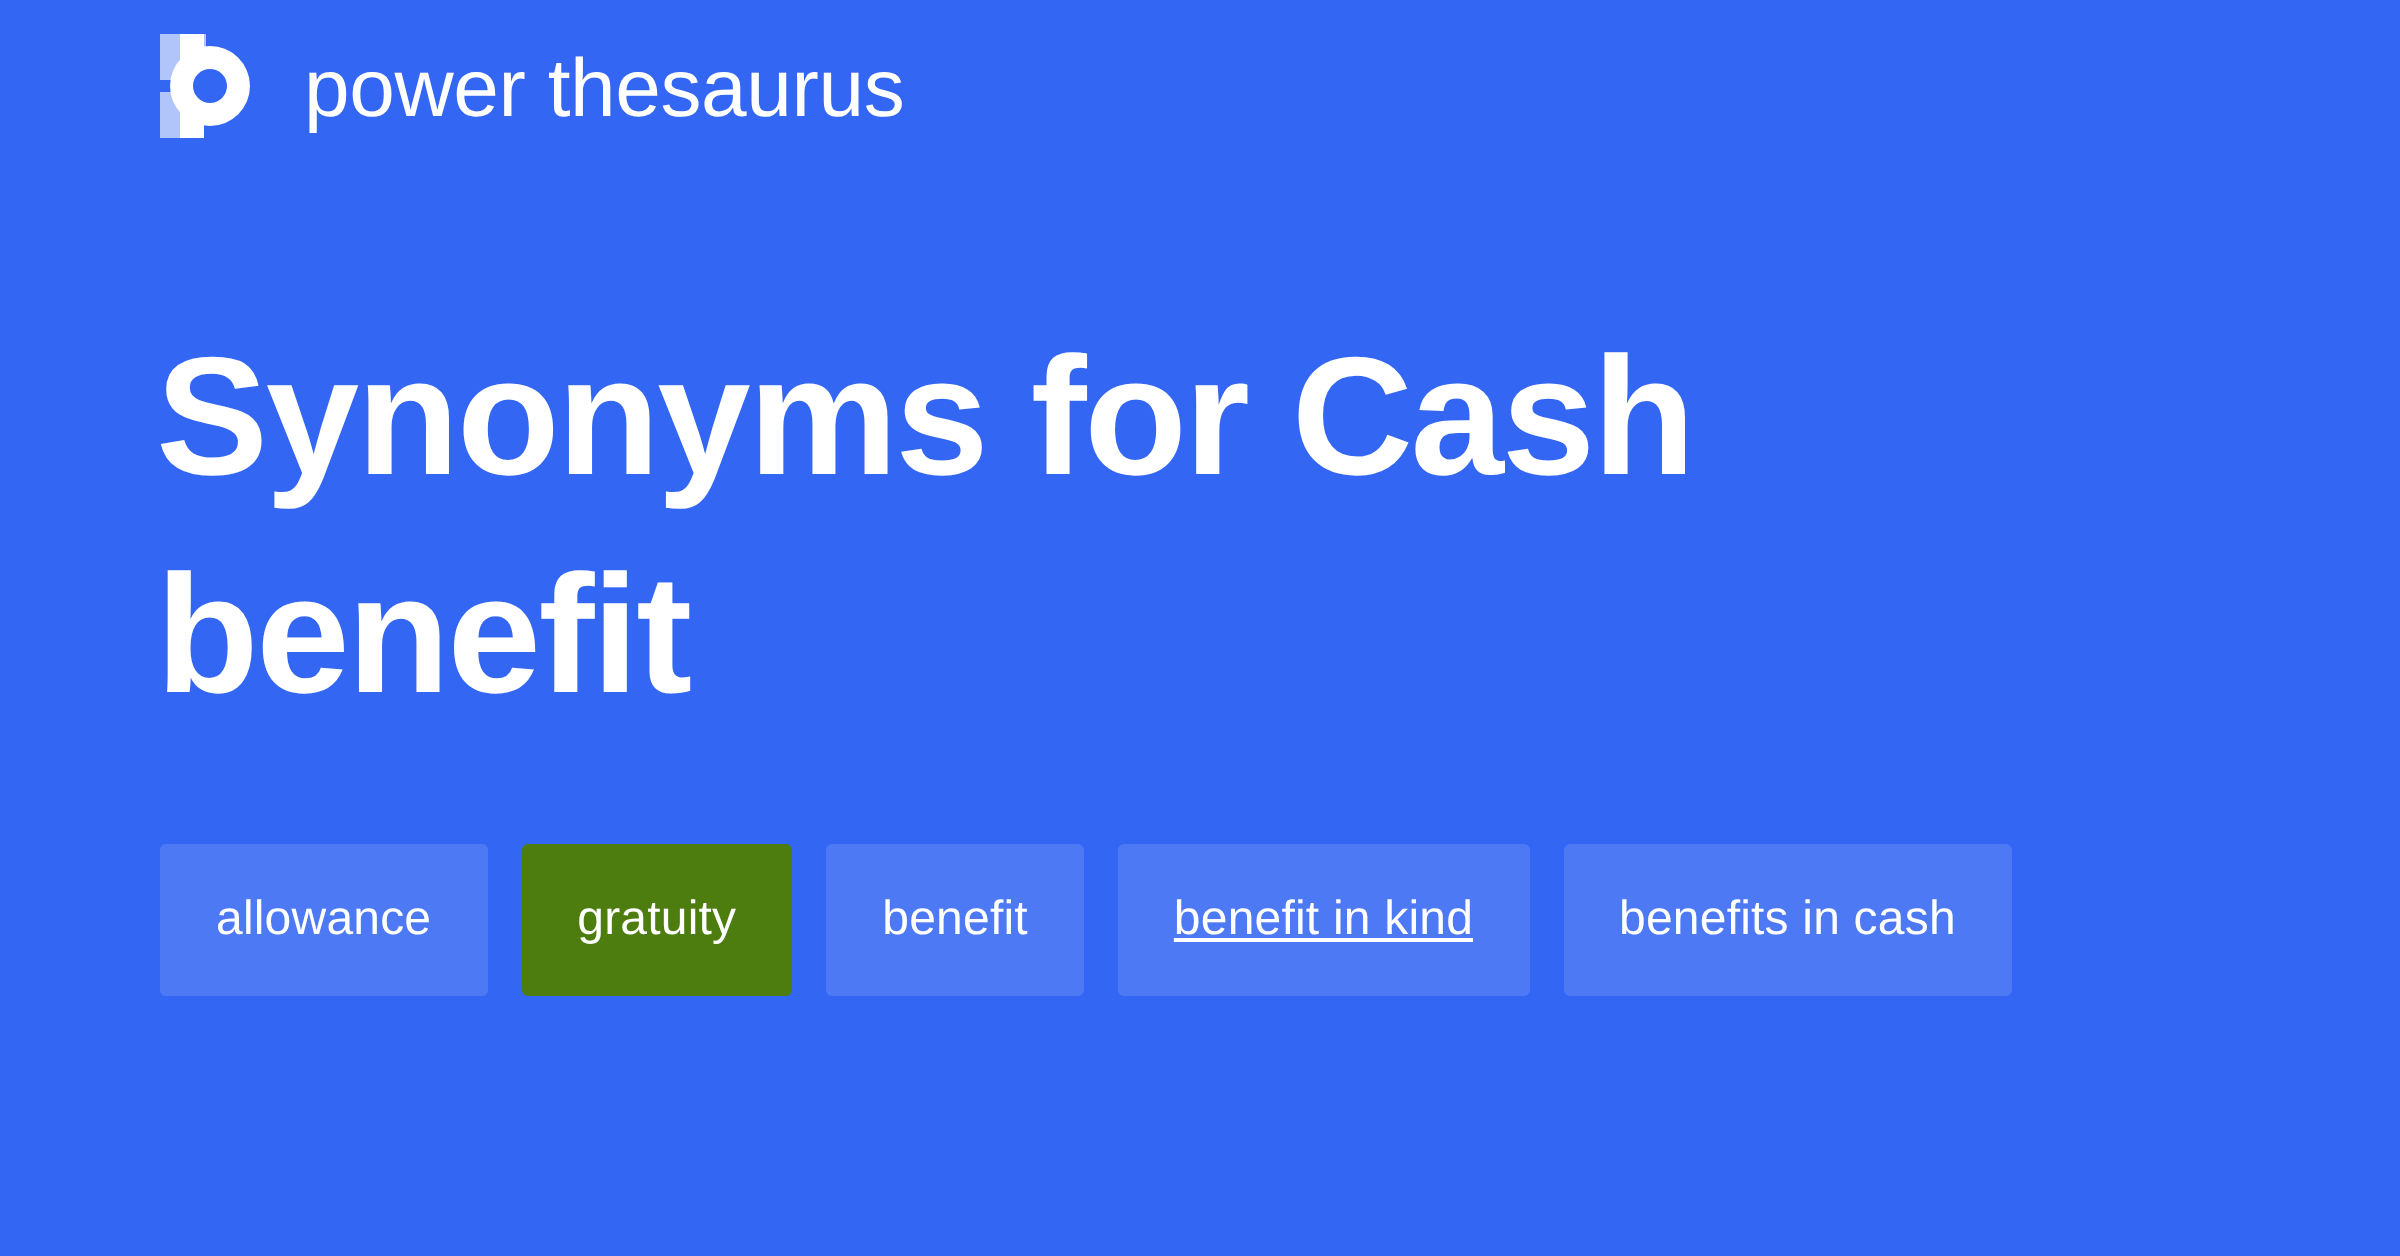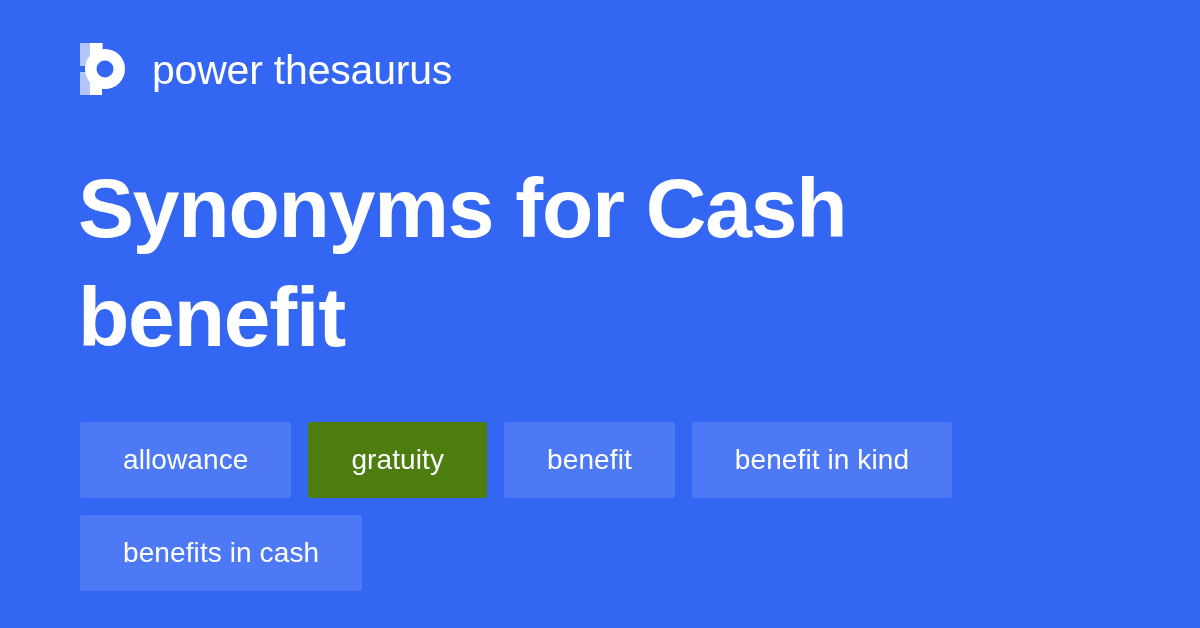--- a/index.html
+++ b/index.html
@@ -20,21 +20,21 @@
     width: 1200px;
     height: 628px;
     background: #3366f2;
     box-sizing: border-box;
   }
 
   
   .brand {
     position: absolute;
     left: 80px;
-    top: 38px;
+    top: 12px;
     display: flex;
     align-items: center;
     height: 62px;
     justify-content: space-between;
   }
 
   .logo-mark {
     position: relative;
     width: 50px;
     height: 52px;
@@ -89,22 +89,22 @@
   }
   .chip {
     background: #4d79f5;
     color: #ffffff;
     border-radius: 3px;
     height: 76px;
     box-sizing: border-box;
     display: flex;
     align-items: center;
     justify-content: center;
-    padding: 0 43px;
-    font-size: 28px;
+    padding: 0 28px;
+    font-size: 24px;
     font-weight: 400;
     line-height: 1;
     white-space: nowrap;
     letter-spacing: 0.1px;
     cursor: pointer;
     user-select: none;
   }
 </style>
 </head>
 <body>
@@ -131,17 +131,17 @@
 
   <h1 class="headline">
     <span class="hl-line">Synonyms for Cash</span>
     <span class="hl-line">benefit</span>
   </h1>
 
   <div class="chips">
     <span class="chip" style="background: rgb(77, 121, 245); color: rgb(255, 255, 255);">allowance</span>
     <span class="chip" style="background: #4d7c0f; color: rgb(255, 255, 255);">gratuity</span>
     <span class="chip" style="background: rgb(77, 121, 245); color: rgb(255, 255, 255);">benefit</span>
-    <span class="chip" style="background: rgb(77, 121, 245); color: rgb(255, 255, 255);">benefit in kind</span>
+    <span class="chip" style="background: rgb(77, 121, 245); color: rgb(255, 255, 255); text-decoration: underline;">benefit in kind</span>
     <span class="chip" style="background: rgb(77, 121, 245); color: #ffffff;">benefits in cash</span>
   </div>
 
 </div>
 
 </body></html>

